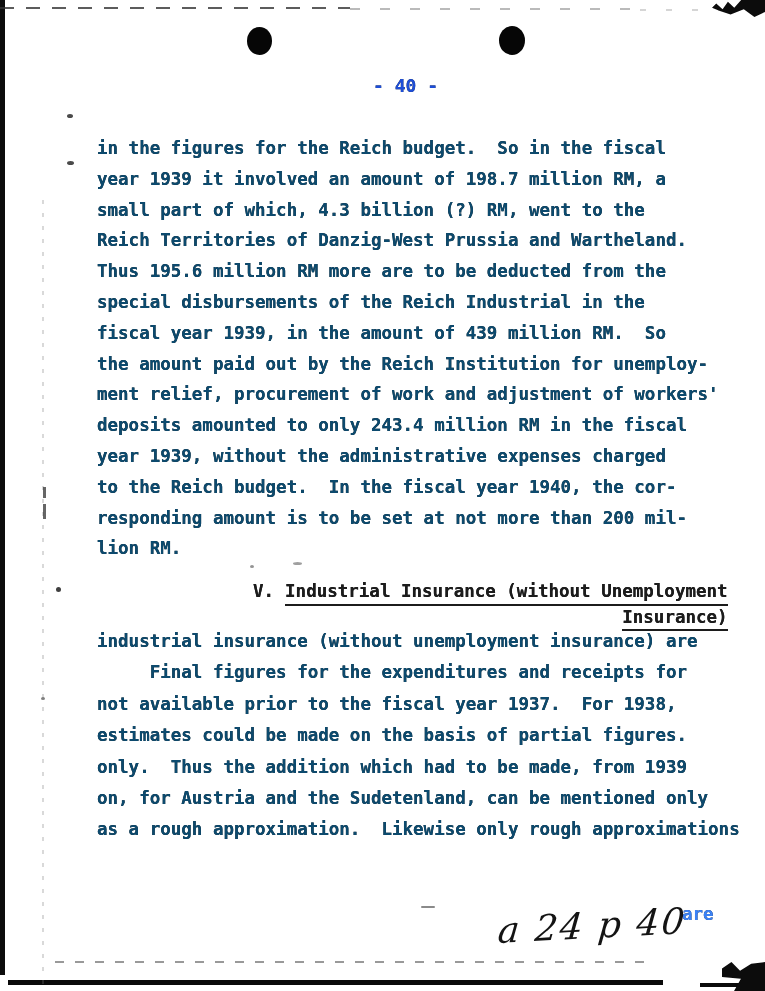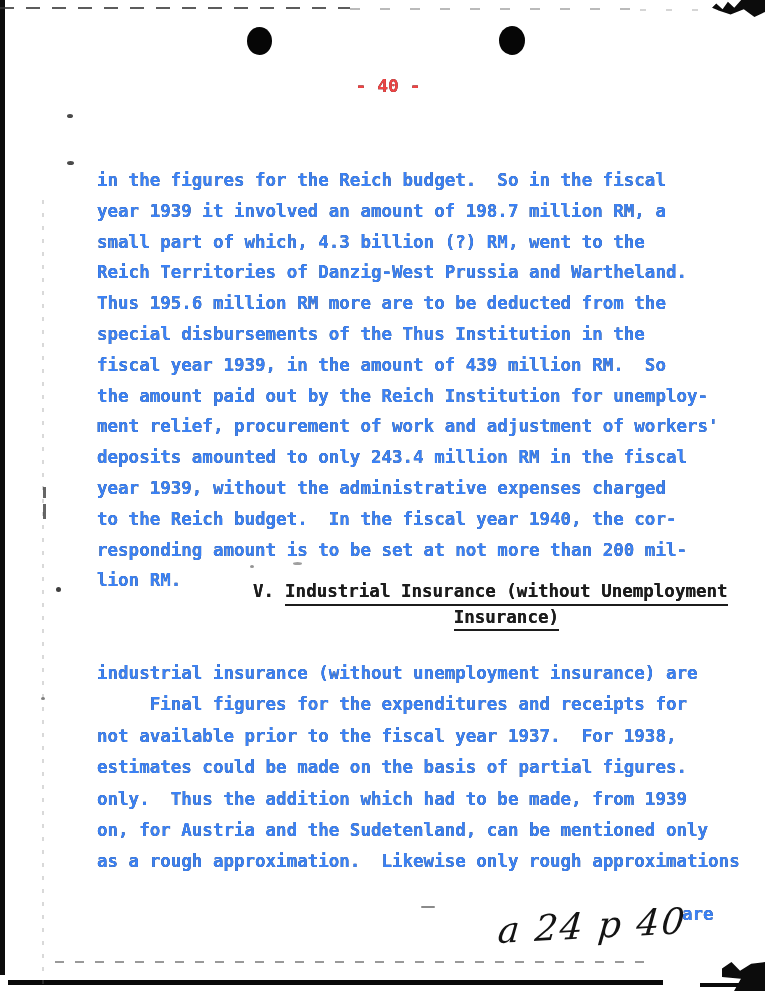--- a/index.html
+++ b/index.html
@@ -8,44 +8,43 @@
     width: 765px; height: 991px;
     background: #ffffff;
     overflow: hidden;
     font-family: "DejaVu Sans Mono", monospace;
   }
 
   
   .typed {
     position: absolute;
     font: 700 17.5px/30.8px "DejaVu Sans Mono", monospace;
-    color: #3b82f6;
+    color: #0c4a6e;
     text-shadow: 0 0 0.5px #1c1c1c;
-    margin-top: 32px;
   }
   .tline { white-space: pre; }
 
   #paragraph-1 { left: 97px; top: 133px; }
   #paragraph-2 { left: 97px; top: 626px; line-height: 31.4px; }
 
   #page-number {
     position: absolute; left: 338px; top: 76px; width: 100px;
-    text-align: center;
+    text-align: right;
     font: 700 18px/20px "DejaVu Sans Mono", monospace;
-    color: #ef4444; text-shadow: 0 0 0.5px #1c1c1c;
+    color: #1d4ed8; text-shadow: 0 0 0.5px #1c1c1c;
     white-space: pre;
   }
 
   #section-heading {
     position: absolute; left: 253px; top: 580px;
     display: flex; gap: 11px;
     font: 700 17.5px/22.5px "DejaVu Sans Mono", monospace;
     color: #1c1c1c; text-shadow: 0 0 0.5px #1c1c1c;
   }
-  #section-heading .htext { display: flex; flex-direction: column; align-items: center; }
+  #section-heading .htext { display: flex; flex-direction: column; align-items: flex-end; }
   #section-heading .u { border-bottom: 2px solid #1c1c1c; padding-bottom: 1px; white-space: pre; }
 
   #catchword {
     position: absolute; left: 682px; top: 903px;
     font: 700 17.5px/22px "DejaVu Sans Mono", monospace;
     color: #3b82f6; text-shadow: 0 0 0.5px #1c1c1c;
   }
 
   #handwritten-note {
     position: absolute; left: 498px; top: 906px;
@@ -111,21 +110,21 @@
   <div id="hole-right" class="hole"></div>
 
   <div id="page-number">- 40 -</div>
 
   <div id="paragraph-1" class="typed">
       <div class="tline">in the figures for the Reich budget.  So in the fiscal</div>
       <div class="tline">year 1939 it involved an amount of 198.7 million RM, a</div>
       <div class="tline">small part of which, 4.3 billion (?) RM, went to the</div>
       <div class="tline">Reich Territories of Danzig-West Prussia and Wartheland.</div>
       <div class="tline">Thus 195.6 million RM more are to be deducted from the</div>
-      <div class="tline">special disbursements of the Thus Institution in the</div>
+      <div class="tline">special disbursements of the Reich Industrial in the</div>
       <div class="tline">fiscal year 1939, in the amount of 439 million RM.  So</div>
       <div class="tline">the amount paid out by the Reich Institution for unemploy-</div>
       <div class="tline">ment relief, procurement of work and adjustment of workers'</div>
       <div class="tline">deposits amounted to only 243.4 million RM in the fiscal</div>
       <div class="tline">year 1939, without the administrative expenses charged</div>
       <div class="tline">to the Reich budget.  In the fiscal year 1940, the cor-</div>
       <div class="tline">responding amount is to be set at not more than 200 mil-</div>
       <div class="tline">lion RM.</div>
     </div>
 

